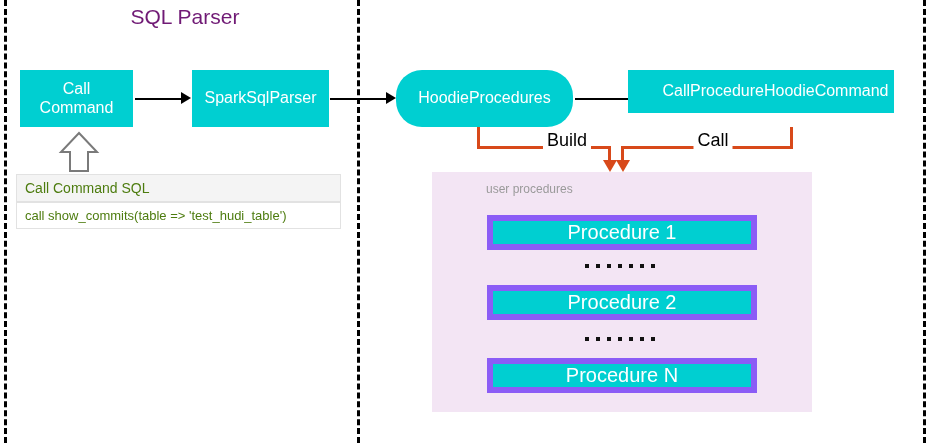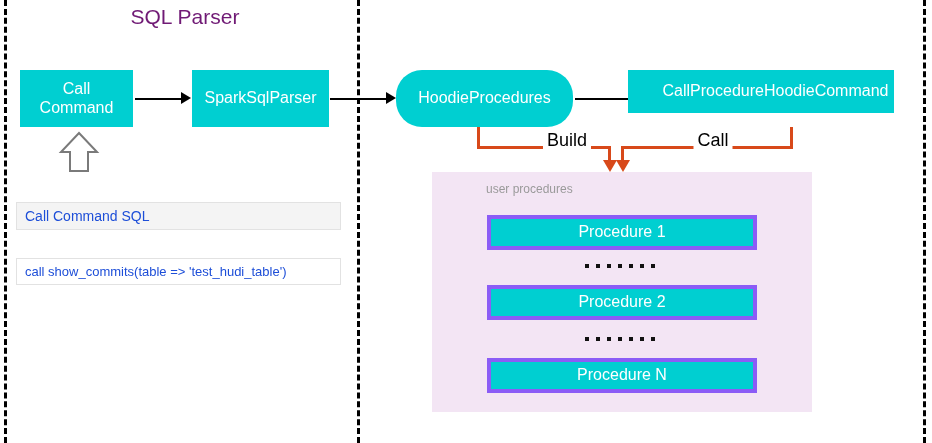--- a/index.html
+++ b/index.html
@@ -32,22 +32,22 @@
     background:#00CFD1;
     color:#ffffff;
     display:flex; align-items:center; justify-content:center;
     text-align:center;
     font-size:16px; line-height:1.15;
     white-space:pre-line;
     box-sizing:border-box;
   }
   .node.proc {
     background:#00CFD1;
-    border:4px solid #8b5cf6;
-    font-size:16px;
+    border:6px solid #8b5cf6;
+    font-size:20px;
   }
 
   
   .arrow-line {
     position:absolute; height:0;
     border-top:2px solid #000000;
   }
   .arrow-head {
     position:absolute; width:0; height:0;
     border-top:6px solid transparent;
@@ -57,25 +57,24 @@
 
   
   .hollow-arrow { position:absolute; }
 
   
   .sql-list { position:absolute; }
   .sql-row {
     box-sizing:border-box;
     border:1px solid #e2e2e2;
     background:#ffffff;
-    font-size:13px; color:#1d4ed8;
+    font-size:13px; color:#4d7c0f;
     display:flex; align-items:center;
     padding-left:8px;
     white-space:nowrap;
-    margin-top:28px;
   }
   .sql-row.header {
     background:#f4f4f4;
     font-size:14px;
   }
 
   
   .oline { position:absolute; background:#D8491A; }
   .ohead {
     position:absolute; width:0; height:0;

